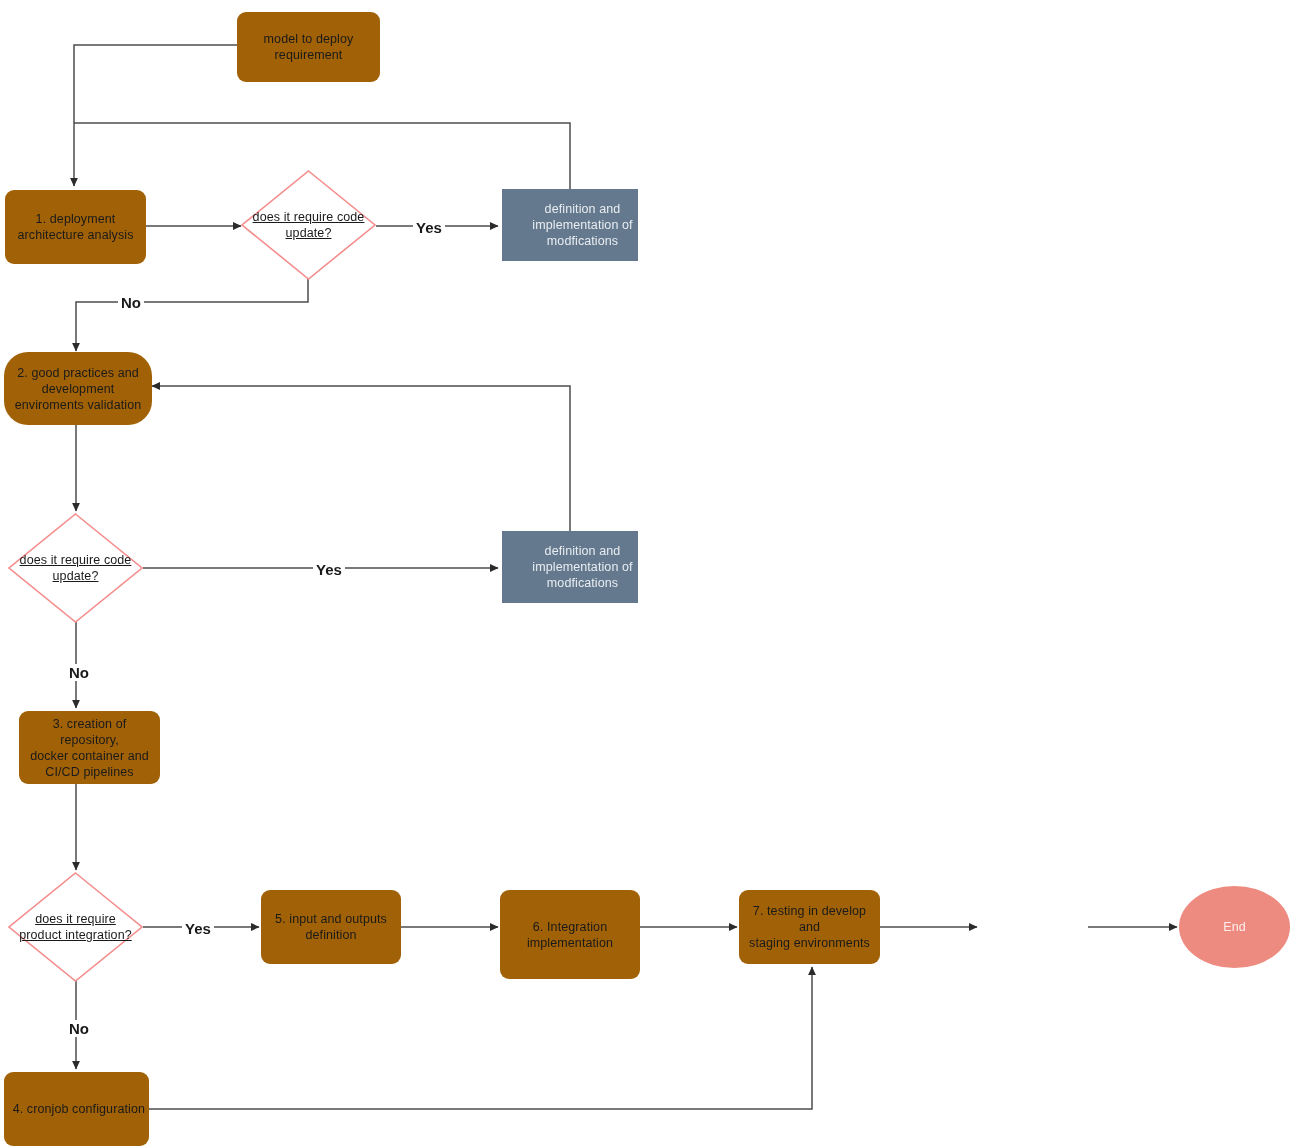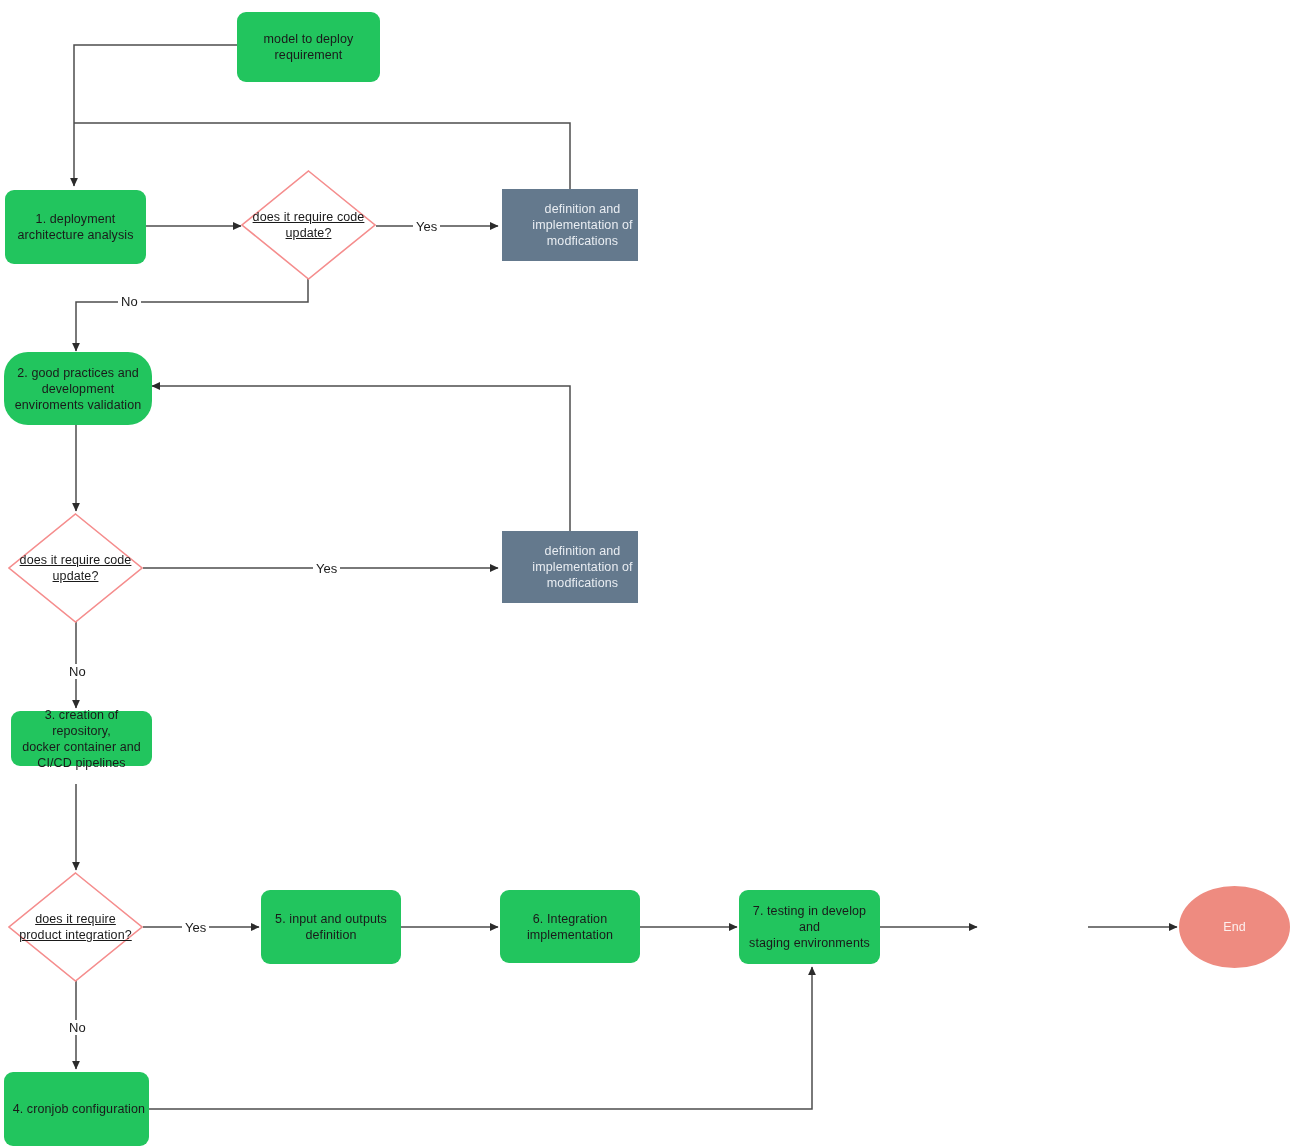--- a/index.html
+++ b/index.html
@@ -36,21 +36,21 @@
     letter-spacing: 0.1px;
     z-index: 3;
   }
   .node .lbl {
     display: block;
     width: 100%;
     padding: 0 4px;
     white-space: pre-line;
   }
   .proc {
-    background: #22c55e;
+    background: #a16207;
     color: #1a1a1a;
     border-radius: 9px;
   }
   .grey {
     background: #64798d;
     color: #e9edf2;
     border-radius: 0;
     padding-left: 25px;
   }
   .doc {
@@ -88,26 +88,27 @@
     height: 100%;
     z-index: 1;
   }
   .dia .lbl {
     position: relative;
     z-index: 2;
     text-decoration: underline;
   }
   .edge-label {
     position: absolute;
-    font-size: 13px;
+    font-size: 15px;
     color: #1a1a1a;
     background: #ffffff;
     padding: 0 3px;
     z-index: 4;
     white-space: nowrap;
+    font-weight: bold;
   }
 </style>
 </head>
 <body>
 
 <div id="canvas">
 
   <svg id="edges" viewBox="0 0 1298 1148" xmlns="http://www.w3.org/2000/svg">
     <defs>
       <marker id="arr" markerWidth="9" markerHeight="9" refX="8" refY="4.5" orient="auto" markerUnits="userSpaceOnUse">
@@ -189,40 +190,40 @@
     <span class="lbl">does it require code
 update?</span>
   </div>
 
   <div class="node grey" style="left:502px; top:531px; width:136px; height:72px;">
     <span class="lbl">definition and
 implementation of
 modfications</span>
   </div>
 
-  <div class="node proc" style="left:11px; top:711px; width:141px; height:55px;">
+  <div class="node proc" style="left:19px; top:711px; width:141px; height:73px;">
     <span class="lbl">3. creation of repository,
 docker container and
 CI/CD pipelines</span>
   </div>
 
   <div class="node dia" style="left:8px; top:872px; width:135px; height:110px;">
     <svg class="diashape" viewBox="0 0 135 110" preserveAspectRatio="none">
       <polygon points="67.5,1 134,55 67.5,109 1,55" fill="#ffffff" stroke="#f58d8d" stroke-width="1.6"></polygon>
     </svg>
     <span class="lbl">does it require
 product integration?</span>
   </div>
 
   <div class="node proc" style="left:261px; top:890px; width:140px; height:74px;">
     <span class="lbl">5. input and outputs
 definition</span>
   </div>
 
-  <div class="node proc" style="left:500px; top:890px; width:140px; height:73px;">
+  <div class="node proc" style="left:500px; top:890px; width:140px; height:89px;">
     <span class="lbl">6. Integration
 implementation</span>
   </div>
 
   <div class="node proc" style="left:739px; top:890px; width:141px; height:74px;">
     <span class="lbl">7. testing in develop and
 staging environments</span>
   </div>
 
 

